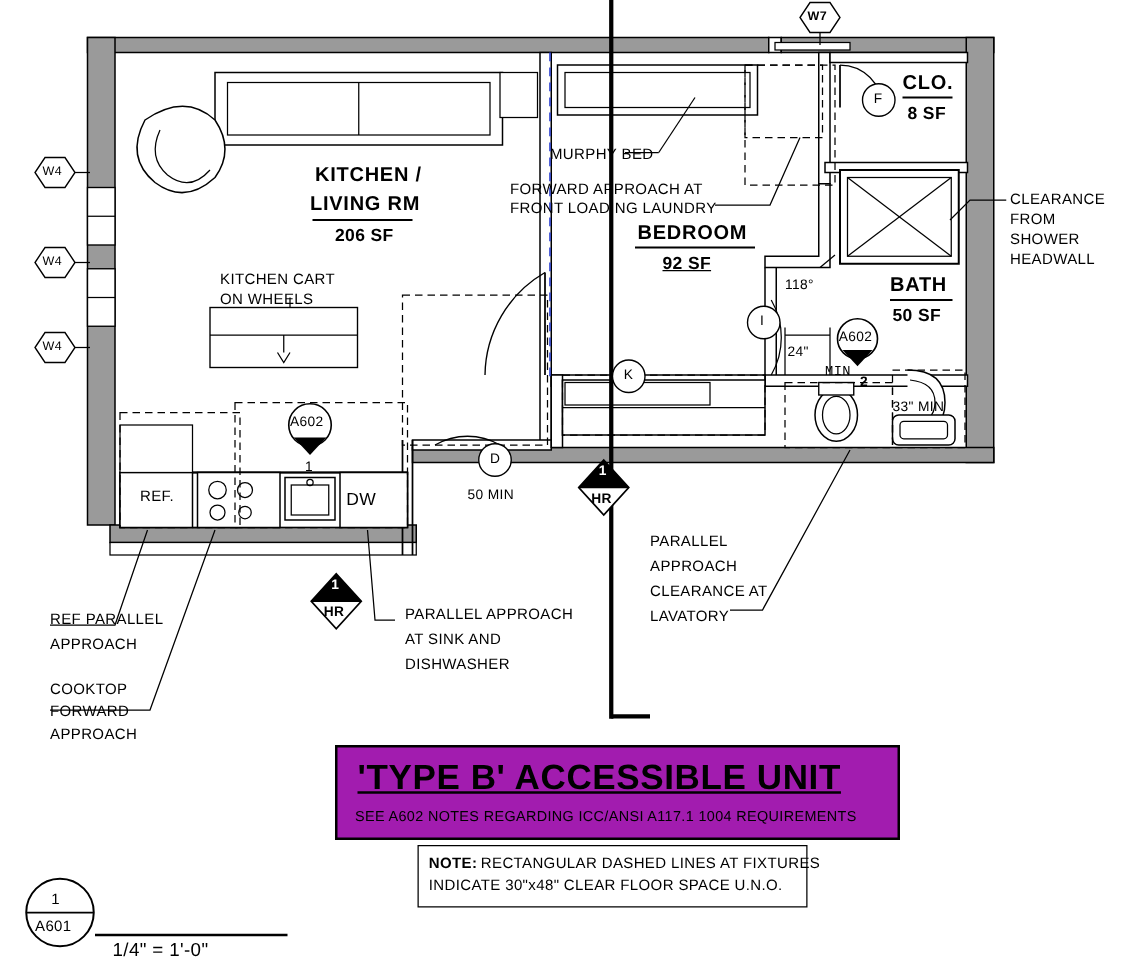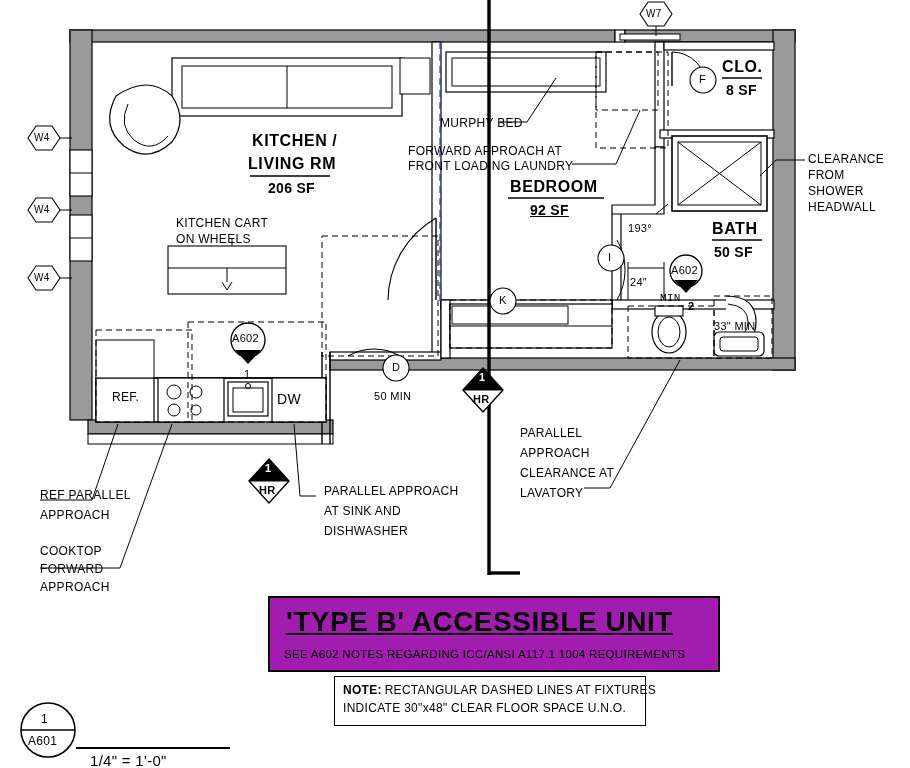--- a/index.html
+++ b/index.html
@@ -289,28 +289,28 @@
   <div class="txt lbl" style="left:40px;top:488px;">REF PARALLEL</div>
   <div class="txt lbl" style="left:40px;top:508px;">APPROACH</div>
 
   <div class="txt lbl" style="left:40px;top:544px;">COOKTOP</div>
   <div class="txt lbl" style="left:40px;top:562px;">FORWARD</div>
   <div class="txt lbl" style="left:40px;top:580px;">APPROACH</div>
 
   <div class="txt lbl" style="left:112px;top:390px;">REF.</div>
   <div class="txt lbl" style="left:277px;top:392px;font-size:14px;">DW</div>
 
-  <div class="txt tiny" style="left:628px;top:222px;">193°</div>
+  <div class="txt tiny" style="left:628px;top:222px;">118°</div>
   <div class="txt tiny" style="left:630px;top:276px;">24"</div>
   <div class="txt tiny" style="left:660px;top:292px;font-family:Liberation Mono, monospace;">MIN</div>
   <div class="txt tiny" style="left:714px;top:320px;">33" MIN</div>
   <div class="txt tiny" style="left:374px;top:390px;">50 MIN</div>
   <div class="txt tiny" style="left:688px;top:300px;font-weight:700;">2</div>
 
-  <div class="txt tiny" style="left:646px;top:7px;font-size:10px;">W7</div>
+  <div class="txt tiny" style="left:646px;top:7px;font-size:10px;font-weight:bold;">W7</div>
   <div class="txt tiny" style="left:34px;top:131px;font-size:10px;">W4</div>
   <div class="txt tiny" style="left:34px;top:203px;font-size:10px;">W4</div>
   <div class="txt tiny" style="left:34px;top:271px;font-size:10px;">W4</div>
 
   <div class="txt tiny" style="left:699px;top:73px;font-size:11px;">F</div>
   <div class="txt tiny" style="left:608px;top:251px;font-size:11px;">I</div>
   <div class="txt tiny" style="left:499px;top:294px;font-size:11px;">K</div>
   <div class="txt tiny" style="left:392px;top:361px;font-size:11px;">D</div>
 
   <div class="txt tiny" style="left:232px;top:332px;font-size:11px;">A602</div>

